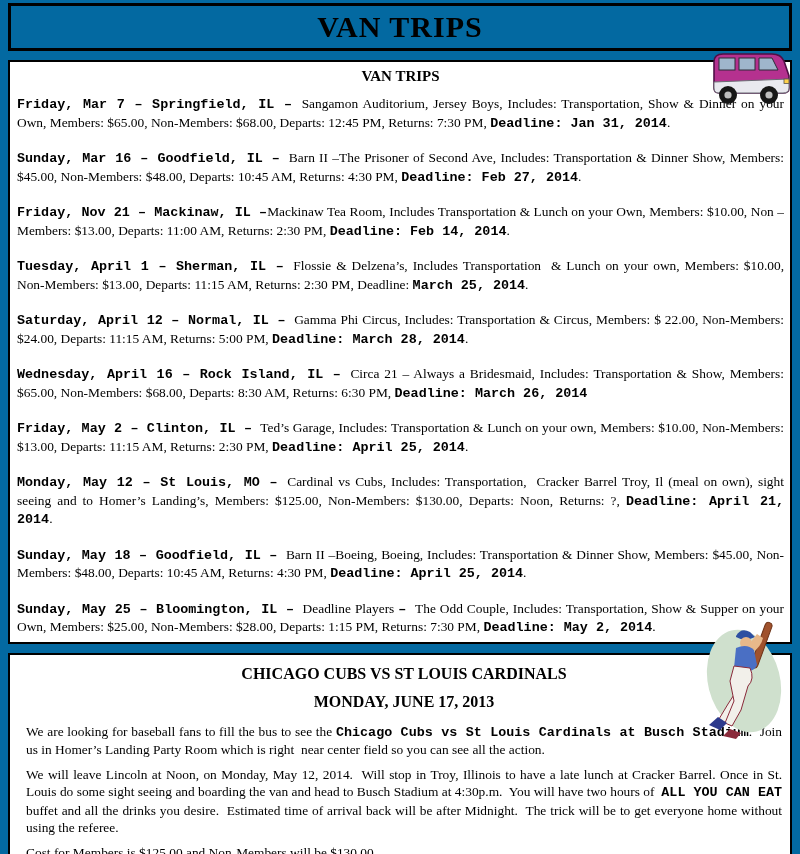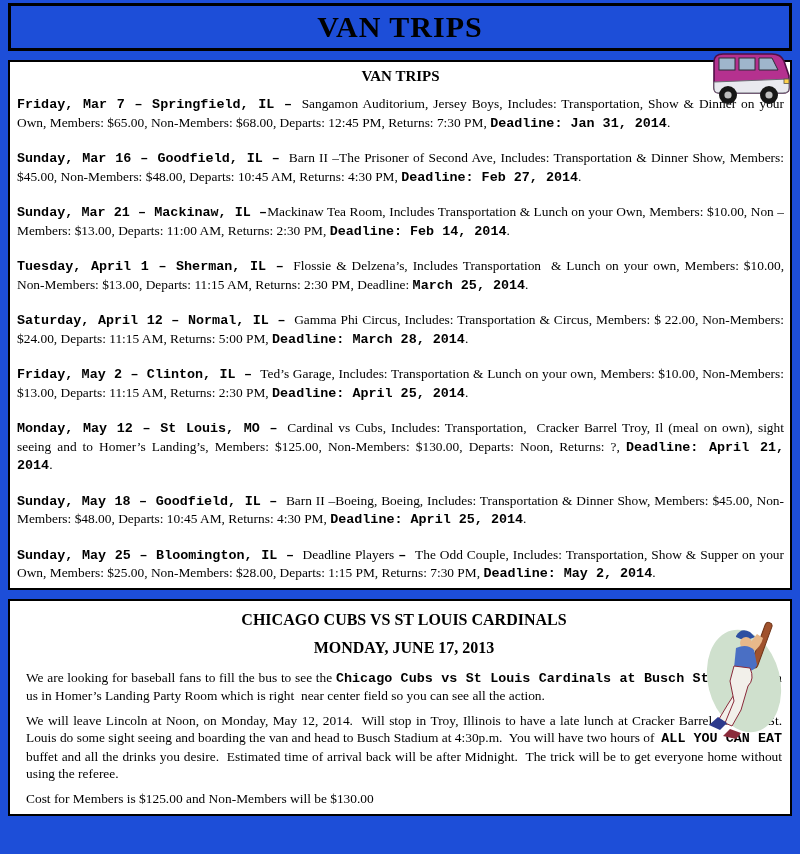--- a/index.html
+++ b/index.html
@@ -1,17 +1,17 @@
 <!DOCTYPE html>
 <html><head>
 <meta charset="utf-8">
 <style>
   html,body{margin:0;padding:0;background:#fff;}
   body{width:800px;font-family:"Liberation Serif", serif;color:#000;}
-  .page{position:relative;width:800px;height:854px;background:#1d4ed8;overflow:hidden;}
+  .page{position:relative;width:800px;height:854px;background:#0369a1;overflow:hidden;}
 
   .title-box{margin:3px 8px 0 8px;border:3px solid #000;height:42px;
     display:flex;align-items:center;justify-content:center;}
   .page-title{font-size:30px;font-weight:bold;letter-spacing:1px;line-height:1;}
 
   .box{border:2px solid #000;margin:0 8px;background:#fff;}
   #van-box{margin-top:9px;padding:2px 6px 2px 7px;}
   .sec-heading{text-align:center;font-weight:bold;font-size:15px;margin:4px 0 10px 0;}
 
   .para{font-size:13.4px;line-height:17.5px;text-align:justify;margin:0 0 17px 0;}
@@ -35,23 +35,24 @@
 
   <div class="title-box">
     <div class="page-title">VAN TRIPS</div>
   </div>
 
   <div class="box" id="van-box">
     <div class="sec-heading">VAN TRIPS</div>
     <div id="trip-list">
         <p class="para"><span class="b">Friday, Mar 7 – Springfield, IL – </span><span>Sangamon Auditorium, Jersey Boys, Includes: Transportation, Show &amp; Dinner on your Own, Members: $65.00, Non-Members: $68.00, Departs: 12:45 PM, Returns: 7:30 PM, </span><span class="b">Deadline: Jan 31, 2014</span><span>.</span></p>
         <p class="para"><span class="b">Sunday, Mar 16 – Goodfield, IL – </span><span>Barn II –The Prisoner of Second Ave, Includes: Transportation &amp; Dinner Show, Members: $45.00, Non-Members: $48.00, Departs: 10:45 AM, Returns: 4:30 PM, </span><span class="b">Deadline: Feb 27, 2014</span><span>.</span></p>
-        <p class="para"><span class="b">Sunday, Mar 21 – Mackinaw, IL –</span><span>Mackinaw Tea Room, Includes Transportation &amp; Lunch on your Own, Members: $10.00, Non –Members: $13.00, Departs: 11:00 AM, Returns: 2:30 PM, </span><span class="b">Deadline: Feb 14, 2014</span><span>.</span></p>
+        <p class="para"><span class="b">Friday, Nov 21 – Mackinaw, IL –</span><span>Mackinaw Tea Room, Includes Transportation &amp; Lunch on your Own, Members: $10.00, Non –Members: $13.00, Departs: 11:00 AM, Returns: 2:30 PM, </span><span class="b">Deadline: Feb 14, 2014</span><span>.</span></p>
         <p class="para"><span class="b">Tuesday, April 1 – Sherman, IL – </span><span>Flossie &amp; Delzena’s, Includes Transportation&nbsp; &amp; Lunch on your own, Members: $10.00, Non-Members: $13.00, Departs: 11:15 AM, Returns: 2:30 PM, Deadline: </span><span class="b">March 25, 2014</span><span>.</span></p>
         <p class="para"><span class="b">Saturday, April 12 – Normal, IL – </span><span>Gamma Phi Circus, Includes: Transportation &amp; Circus, Members: $ 22.00, Non-Members: $24.00, Departs: 11:15 AM, Returns: 5:00 PM, </span><span class="b">Deadline: March 28, 2014</span><span>.</span></p>
+        <p class="para"><span class="b">Wednesday, April 16 – Rock Island, IL – </span><span>Circa 21 – Always a Bridesmaid, Includes: Transportation &amp; Show, Members: $65.00, Non-Members: $68.00, Departs: 8:30 AM, Returns: 6:30 PM, </span><span class="b">Deadline: March 26, 2014</span></p>
         <p class="para"><span class="b">Friday, May 2 – Clinton, IL – </span><span>Ted’s Garage, Includes: Transportation &amp; Lunch on your own, Members: $10.00, Non-Members: $13.00, Departs: 11:15 AM, Returns: 2:30 PM, </span><span class="b">Deadline: April 25, 2014</span><span>.</span></p>
         <p class="para"><span class="b">Monday, May 12 – St Louis, MO – </span><span>Cardinal vs Cubs, Includes: Transportation,&nbsp; Cracker Barrel Troy, Il (meal on own), sight seeing and to Homer’s Landing’s, Members: $125.00, Non-Members: $130.00, Departs: Noon, Returns: ?, </span><span class="b">Deadline: April 21, 2014</span><span>.</span></p>
         <p class="para"><span class="b">Sunday, May 18 – Goodfield, IL – </span><span>Barn II –Boeing, Boeing, Includes: Transportation &amp; Dinner Show, Members: $45.00, Non-Members: $48.00, Departs: 10:45 AM, Returns: 4:30 PM, </span><span class="b">Deadline: April 25, 2014</span><span>.</span></p>
         <p class="para"><span class="b">Sunday, May 25 – Bloomington, IL – </span><span>Deadline Players </span><span class="b">– </span><span>The Odd Couple, Includes: Transportation, Show &amp; Supper on your Own, Members: $25.00, Non-Members: $28.00, Departs: 1:15 PM, Returns: 7:30 PM, </span><span class="b">Deadline: May 2, 2014</span><span>.</span></p>
       </div>
   </div>
 
   <div class="box" id="game-box">
     <div class="game-heading">CHICAGO CUBS VS ST LOUIS CARDINALS</div>
     <div class="game-heading second">MONDAY, JUNE 17, 2013</div>

